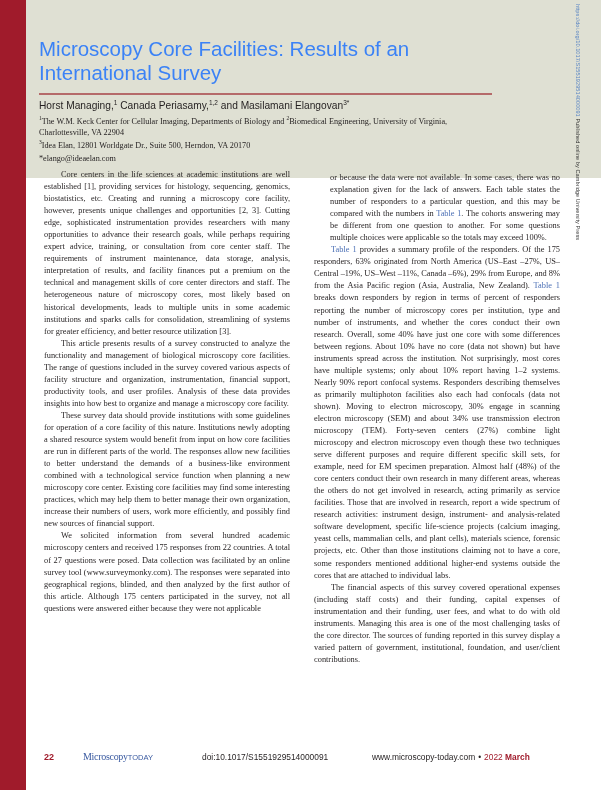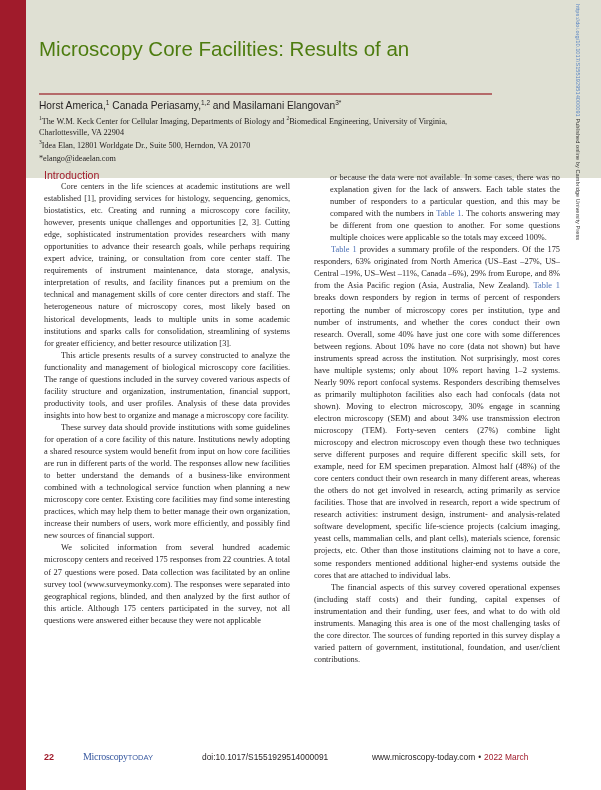--- a/index.html
+++ b/index.html
@@ -13,21 +13,21 @@
       position: absolute; left: 0; top: 0; width: 26px; height: 790px;
       background: #a01b2b;
     }
     .header-band {
       position: absolute; left: 26px; top: 0; width: 575px; height: 178px;
       background: #dfe0d3;
     }
     .title {
       position: absolute; left: 39px; top: 37px; width: 470px;
       font-family: "Liberation Sans", sans-serif;
-      font-size: 20.5px; line-height: 24px; color: #4d7c0f; margin: 0; font-weight: normal;
+      font-size: 20.5px; line-height: 24px; color: #3b82f6; margin: 0; font-weight: normal;
     }
     .title-rule {
       position: absolute; left: 39px; top: 93px; width: 453px; height: 2px;
       background: #b56a6a;
     }
     .authors {
       position: absolute; left: 39px; top: 99px; width: 470px;
       font-family: "Liberation Sans", sans-serif; font-size: 10.2px; color: #231f20;
     }
     .authors sup { font-size: 6.5px; }
@@ -61,58 +61,58 @@
       font-family: "Liberation Sans", sans-serif; font-size: 8.4px; color: #231f20;
     }
     .footer .page-num { position: absolute; left: 0; top: 0; color: #a01b2b; font-weight: bold; font-size: 9px; }
     .footer .journal { position: absolute; left: 39px; top: -1px; white-space: nowrap; }
     .footer .journal .micro { font-family: "Liberation Serif", serif; color: #3a5aa0; font-size: 10px; letter-spacing: -0.3px; }
     .footer .journal .today { font-family: "Liberation Sans", sans-serif; color: #3a5aa0; font-size: 7.5px; }
     .footer .doi { position: absolute; left: 158px; top: 0; }
     .footer .site { position: absolute; left: 328px; top: 0; white-space: nowrap; }
     .footer .site .dot { margin: 0 3px; }
     .footer .site .year { color: #a01b2b; }
-    .footer .site .month { color: #a01b2b; font-weight: normal; }
+    .footer .site .month { color: #a01b2b; font-weight: bold; }
   </style>
 </head>
 <body>
 
 <div class="left-bar"></div>
 
 <div class="header-band"></div>
 
 <h1 class="title">
   <span>Microscopy Core Facilities: Results of an</span><br>
+  <span>International Survey</span>
 </h1>
 
 <div class="title-rule"></div>
 
 <div class="authors">
-  <span>Horst America,</span><sup>1</sup><span> Canada Periasamy,</span><sup>1,2</sup><span> and Masilamani Elangovan</span><sup>3*</sup>
+  <span>Horst Managing,</span><sup>1</sup><span> Canada Periasamy,</span><sup>1,2</sup><span> and Masilamani Elangovan</span><sup>3*</sup>
 </div>
 
 <div class="affil" style="top:113px;">
   <sup>1</sup><span>The W.M. Keck Center for Cellular Imaging, Departments of Biology and </span><sup>2</sup><span>Biomedical Engineering, University of Virginia,</span><br>
   <span>Charlottesville, VA 22904</span>
 </div>
 
 <div class="affil" style="top:137px;">
   <sup>3</sup><span>Idea Elan, 12801 Worldgate Dr., Suite 500, Herndon, VA 20170</span>
 </div>
 
 <div class="affil" style="top:153px;">
   <span>*</span><span>elango@ideaelan.com</span>
 </div>
 
 <div class="vertical-doi">
   <span class="link">https://doi.org/10.1017/S1551929514000091</span><span> Published online by Cambridge University Press</span>
 </div>
 
 <div class="col left">
-  <h2 class="first">Introduction</h2>
   <p>Core centers in the life sciences at academic institutions are well established [1], providing services for histology, sequencing, genomics, biostatistics, etc. Creating and running a microscopy core facility, however, presents unique challenges and opportunities [2, 3]. Cutting edge, sophisticated instrumentation provides researchers with many opportunities to advance their research goals, while perhaps requiring expert advice, training, or consultation from core center staff. The requirements of instrument maintenance, data storage, analysis, interpretation of results, and facility finances put a premium on the technical and management skills of core center directors and staff. The heterogeneous nature of microscopy cores, most likely based on historical developments, leads to multiple units in some academic institutions and sparks calls for consolidation, streamlining of systems for greater efficiency, and better resource utilization [3].</p>
   <p>This article presents results of a survey constructed to analyze the functionality and management of biological microscopy core facilities. The range of questions included in the survey covered various aspects of facility structure and organization, instrumentation, financial support, productivity tools, and user profiles. Analysis of these data provides insights into how best to organize and manage a microscopy core facility.</p>
   <p>These survey data should provide institutions with some guidelines for operation of a core facility of this nature. Institutions newly adopting a shared resource system would benefit from input on how core facilities are run in different parts of the world. The responses allow new facilities to better understand the demands of a business-like environment combined with a technological service function when planning a new microscopy core center. Existing core facilities may find some interesting practices, which may help them to better manage their own organization, increase their numbers of users, work more efficiently, and possibly find new sources of financial support.</p>
   <p>We solicited information from several hundred academic microscopy centers and received 175 responses from 22 countries. A total of 27 questions were posed. Data collection was facilitated by an online survey tool (www.surveymonky.com). The responses were separated into geographical regions, blinded, and then analyzed by the first author of this article. Although 175 centers participated in the survey, not all questions were answered either because they were not applicable</p>
 </div>
 
 <div class="col right" style="top:172px;">
   <p class="noindent"><span>or because the data were not available. In some cases, there was no explanation given for the lack of answers. Each table states the number of responders to a particular question, and this may be compared with the numbers in </span><span class="ref-link">Table 1</span><span>. The cohorts answering may be different from one question to another. For some questions multiple choices were applicable so the totals may exceed 100%.</span></p>
   <p><span class="ref-link">Table 1</span><span> provides a summary profile of the responders. Of the 175 responders, 63% originated from North America (US–East –27%, US–Central –19%, US–West –11%, Canada –6%), 29% from Europe, and 8% from the Asia Pacific region (Asia, Australia, New Zealand). </span><span class="ref-link">Table 1</span><span> breaks down responders by region in terms of percent of responders reporting the number of microscopy cores per institution, type and number of instruments, and whether the cores conduct their own research. Overall, some 40% have just one core with some differences between regions. About 10% have no core (data not shown) but have instruments spread across the institution. Not surprisingly, most cores have multiple systems; only about 10% report having 1–2 systems. Nearly 90% report confocal systems. Responders describing themselves as primarily multiphoton facilities also each had confocals (data not shown). Moving to electron microscopy, 30% engage in scanning electron microscopy (SEM) and about 34% use transmission electron microscopy (TEM). Forty-seven centers (27%) combine light microscopy and electron microscopy even though these two techniques serve different purposes and require different specific skill sets, for example, need for EM specimen preparation. Almost half (48%) of the core centers conduct their own research in many different areas, whereas the others do not get involved in research, acting primarily as service facilities. Those that are involved in research, report a wide spectrum of research activities: instrument design, instrument- and analysis-related software development, specific life-science projects (calcium imaging, yeast cells, mammalian cells, and plant cells), materials science, forensic projects, etc. Other than those institutions claiming not to have a core, some responders mentioned additional higher-end systems outside the cores that are attached to individual labs.</span></p>
   <p>The financial aspects of this survey covered operational expenses (including staff costs) and their funding, capital expenses of instrumentation and their funding, user fees, and what to do with old instruments. Managing this area is one of the most challenging tasks of the core director. The sources of funding reported in this survey display a varied pattern of government, institutional, foundation, and user/client contributions.</p>

